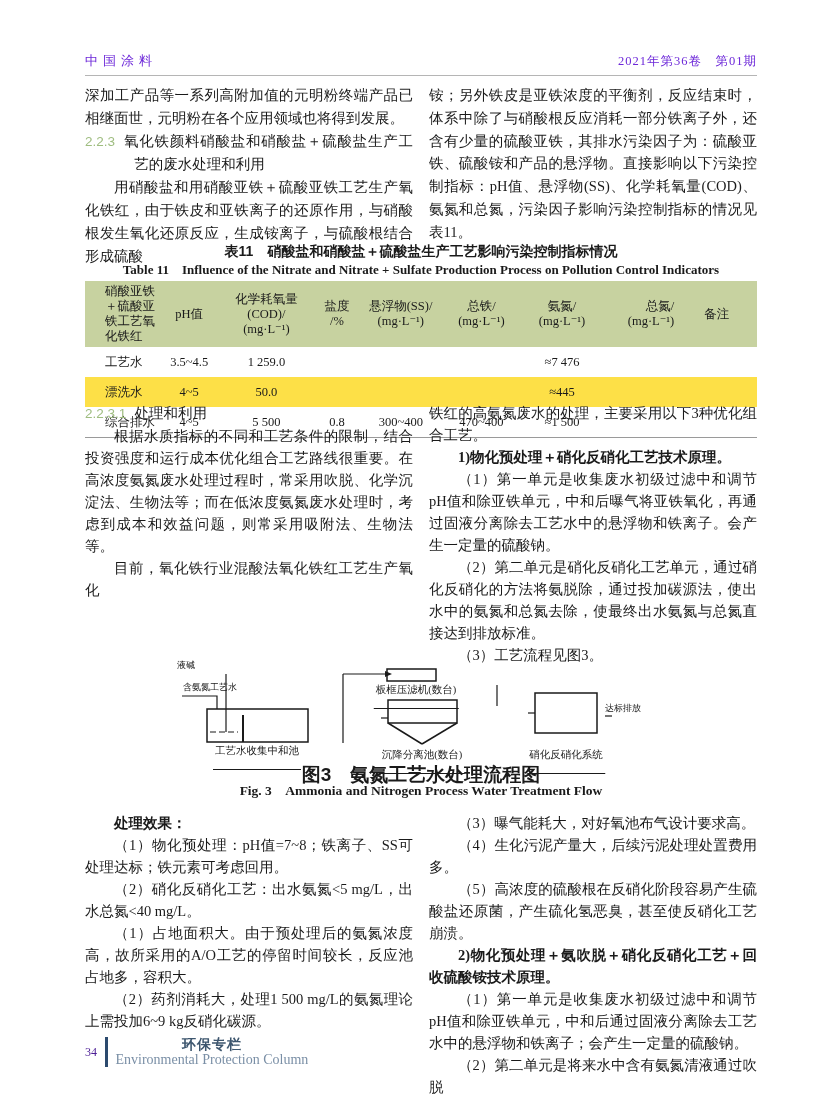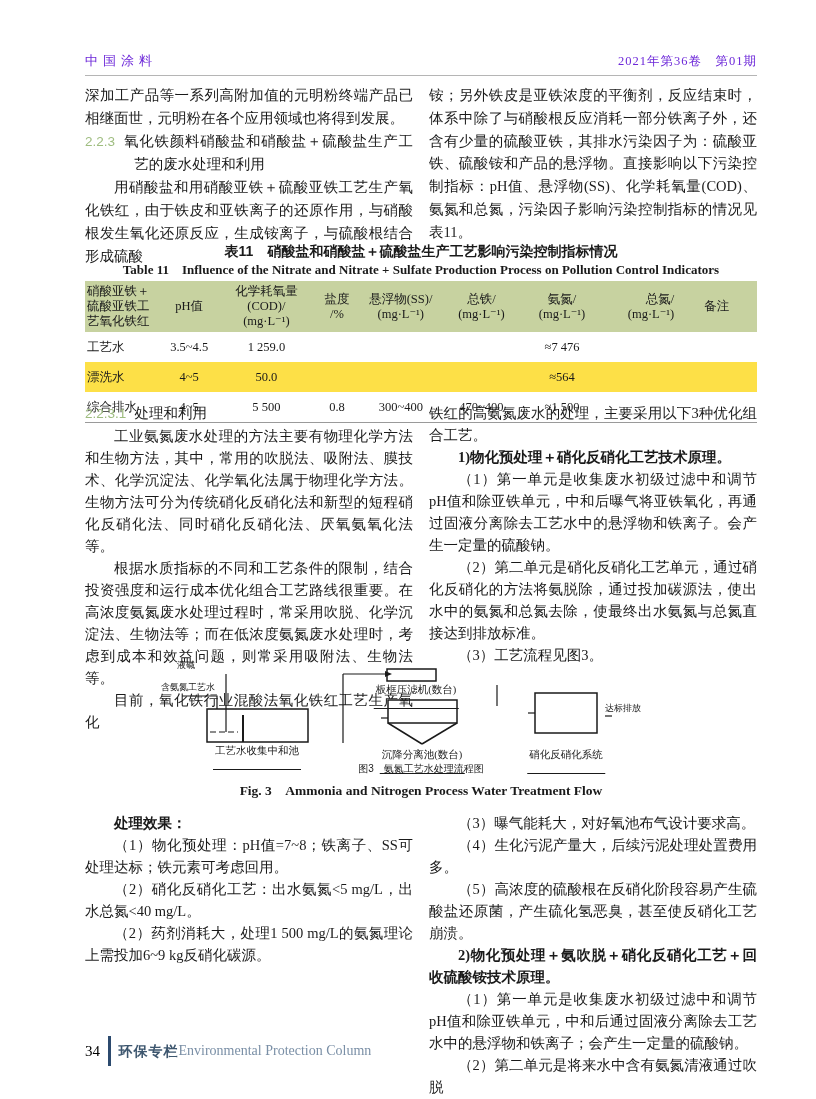--- a/index.html
+++ b/index.html
@@ -28,45 +28,45 @@
   .tbl-title{top:243px;text-align:center;font-weight:bold;font-size:14px;
     font-family:"Liberation Sans","DejaVu Sans",sans-serif;}
   .tbl-title-en{top:261px;text-align:center;font-weight:bold;font-size:13px;}
   table.ptable{top:281px;position:absolute;left:85px;width:672px;border-collapse:collapse;
     font-size:12.5px;}
   table.ptable th{background:#c7d2a0;font-weight:normal;vertical-align:middle;
     padding:3px 2px;line-height:15px;}
   table.ptable td{padding:0 2px;height:30px;text-align:center;vertical-align:middle;}
   table.ptable tr.stripe td{background:#fde047;}
   table.ptable tbody tr:last-child td{border-bottom:1.5px solid #9a9a9a;}
-  table.ptable .c0{width:11%;text-align:left;padding-left:2px;}
+  table.ptable .c0{width:11%;text-align:left;padding-left:20px;}
   table.ptable .c1{width:9%;}  table.ptable .c2{width:14%;}
   table.ptable .c3{width:7%;}  table.ptable .c4{width:12%;}
   table.ptable .c5{width:12%;} table.ptable .c6{width:12%;}
   table.ptable .c7{width:11%;text-align:right;} table.ptable .c8{width:12%;}
   th .l2{display:block;}
   
   .topcols{top:84px;}
   .mid{top:402px;}
   .bot{top:812px;}
   
   .figure{top:658px;height:154px;}
   .fig-svg{position:absolute;left:0;top:0;}
   .fig-label{position:absolute;font-size:10.5px;white-space:nowrap;
     border-bottom:1px solid #1a1a1a;padding:0 2px 11px 2px;transform:translateX(-50%);}
   .fig-note{position:absolute;font-size:9px;white-space:nowrap;}
   .fig-cap-cn{position:absolute;top:104px;left:0;width:672px;text-align:center;
-    font-weight:normal;font-size:10px;font-family:"Liberation Sans","DejaVu Sans",sans-serif;}
+    font-weight:bold;font-size:19px;font-family:"Liberation Sans","DejaVu Sans",sans-serif;}
   .fig-cap-en{position:absolute;top:124px;left:0;width:672px;text-align:center;
     font-weight:bold;font-size:13.5px;}
   
   .footer{top:1036px;display:flex;align-items:center;gap:8px;}
-  .page-num{font-size:15px;color:#000000;font-family:Liberation Serif, serif;}
+  .page-num{font-size:12px;color:#4c1d95;font-family:Liberation Serif, serif;}
   .footer-bar{width:2.5px;height:30px;background:#2c4a6e;display:inline-block;}
-  .footer-col{display:flex;line-height:1.15;text-align:center;}
+  .footer-col{display:flex;flex-direction:column;line-height:1.15;text-align:center;}
   .footer-col .cn{font-size:14px;font-weight:bold;color:#3d566e;
     font-family:"Liberation Sans","DejaVu Sans",sans-serif;letter-spacing:1px;}
   .footer-col .en{font-size:14px;color:#7a8fa6;}
 </style>
 </head>
 <body>
 
 <div class="abs header">
   <span class="journal">中国涂料</span>
   <span class="issue">2021年第36卷　第01期</span>
@@ -112,42 +112,41 @@
       <td class="c7"></td>
       <td class="c8"></td>
     </tr>
     <tr class="stripe">
       <td class="c0">漂洗水</td>
       <td class="c1">4~5</td>
       <td class="c2">50.0</td>
       <td class="c3"></td>
       <td class="c4"></td>
       <td class="c5"></td>
-      <td class="c6">≈564</td>
+      <td class="c6">≈445</td>
       <td class="c7"></td>
       <td class="c8"></td>
     </tr>
     <tr>
       <td class="c0">综合排水</td>
       <td class="c1">4~5</td>
       <td class="c2">5 500</td>
       <td class="c3">0.8</td>
       <td class="c4">300~400</td>
       <td class="c5">470~400</td>
       <td class="c6">≈1 500</td>
       <td class="c7"></td>
       <td class="c8"></td>
     </tr>
   </tbody>
 </table>
 
 <div class="abs cols mid">
   <div class="col">
     <p class="noindent sec-heading"><span class="sec-num">2.2.3.1</span><span>处理和利用</span></p>
-    <p>工业氨氮废水处理的方法主要有物理化学方法和生物方法，其中，常用的吹脱法、吸附法、膜技术、化学沉淀法、化学氧化法属于物理化学方法。生物方法可分为传统硝化反硝化法和新型的短程硝化反硝化法、同时硝化反硝化法、厌氧氨氧化法等。</p>
     <p>根据水质指标的不同和工艺条件的限制，结合投资强度和运行成本优化组合工艺路线很重要。在高浓度氨氮废水处理过程时，常采用吹脱、化学沉淀法、生物法等；而在低浓度氨氮废水处理时，考虑到成本和效益问题，则常采用吸附法、生物法等。</p>
     <p>目前，氧化铁行业混酸法氧化铁红工艺生产氧化</p>
   </div>
   <div class="col">
     <p class="noindent">铁红的高氨氮废水的处理，主要采用以下3种优化组合工艺。</p>
     <p class="bold">1)物化预处理＋硝化反硝化工艺技术原理。</p>
     <p>（1）第一单元是收集废水初级过滤中和调节pH值和除亚铁单元，中和后曝气将亚铁氧化，再通过固液分离除去工艺水中的悬浮物和铁离子。会产生一定量的硫酸钠。</p>
     <p>（2）第二单元是硝化反硝化工艺单元，通过硝化反硝化的方法将氨脱除，通过投加碳源法，使出水中的氨氮和总氮去除，使最终出水氨氮与总氮直接达到排放标准。</p>
     <p>（3）工艺流程见图3。</p>
   </div>
@@ -172,35 +171,36 @@
       <line x1="372" y1="65" x2="337" y2="86" stroke-width="1.5"></line>
       <line x1="296" y1="60" x2="303" y2="60"></line>
       <line x1="412" y1="27" x2="412" y2="48"></line>
 
       <rect x="450" y="35" width="62" height="40" stroke-width="1.5"></rect>
       <line x1="443" y1="55" x2="450" y2="55"></line>
       <line x1="520" y1="58" x2="527" y2="58"></line>
     </g>
   </svg>
   <div class="fig-note" style="left:92px;top:1px;">液碱</div>
-  <div class="fig-note" style="left:76px;top:23px;">含氨氮工艺水</div>
+  <div class="fig-note" style="left:98px;top:23px;">含氨氮工艺水</div>
   <div class="fig-label" style="left:172px;top:86px;">工艺水收集中和池</div>
   <div class="fig-label" style="left:331px;top:25px;">板框压滤机(数台)</div>
   <div class="fig-label" style="left:337px;top:90px;">沉降分离池(数台)</div>
   <div class="fig-label" style="left:481px;top:90px;">硝化反硝化系统</div>
   <div class="fig-note" style="left:520px;top:44px;">达标排放</div>
   <div class="fig-cap-cn">图3　氨氮工艺水处理流程图</div>
   <div class="fig-cap-en">Fig. 3　Ammonia and Nitrogen Process Water Treatment Flow</div>
 </div>
 
 <div class="abs cols bot">
   <div class="col">
     <p class="bold">处理效果：</p>
     <p>（1）物化预处理：pH值=7~8；铁离子、SS可处理达标；铁元素可考虑回用。</p>
     <p>（2）硝化反硝化工艺：出水氨氮&lt;5 mg/L，出水总氮&lt;40 mg/L。</p>
+    <p>（1）占地面积大。由于预处理后的氨氮浓度高，故所采用的A/O工艺的停留时间较长，反应池占地多，容积大。</p>
     <p>（2）药剂消耗大，处理1 500 mg/L的氨氮理论上需投加6~9 kg反硝化碳源。</p>
   </div>
   <div class="col">
     <p>（3）曝气能耗大，对好氧池布气设计要求高。</p>
     <p>（4）生化污泥产量大，后续污泥处理处置费用多。</p>
     <p>（5）高浓度的硫酸根在反硝化阶段容易产生硫酸盐还原菌，产生硫化氢恶臭，甚至使反硝化工艺崩溃。</p>
     <p class="bold">2)物化预处理＋氨吹脱＋硝化反硝化工艺＋回收硫酸铵技术原理。</p>
     <p>（1）第一单元是收集废水初级过滤中和调节pH值和除亚铁单元，中和后通过固液分离除去工艺水中的悬浮物和铁离子；会产生一定量的硫酸钠。</p>
     <p>（2）第二单元是将来水中含有氨氮清液通过吹脱</p>
   </div>

